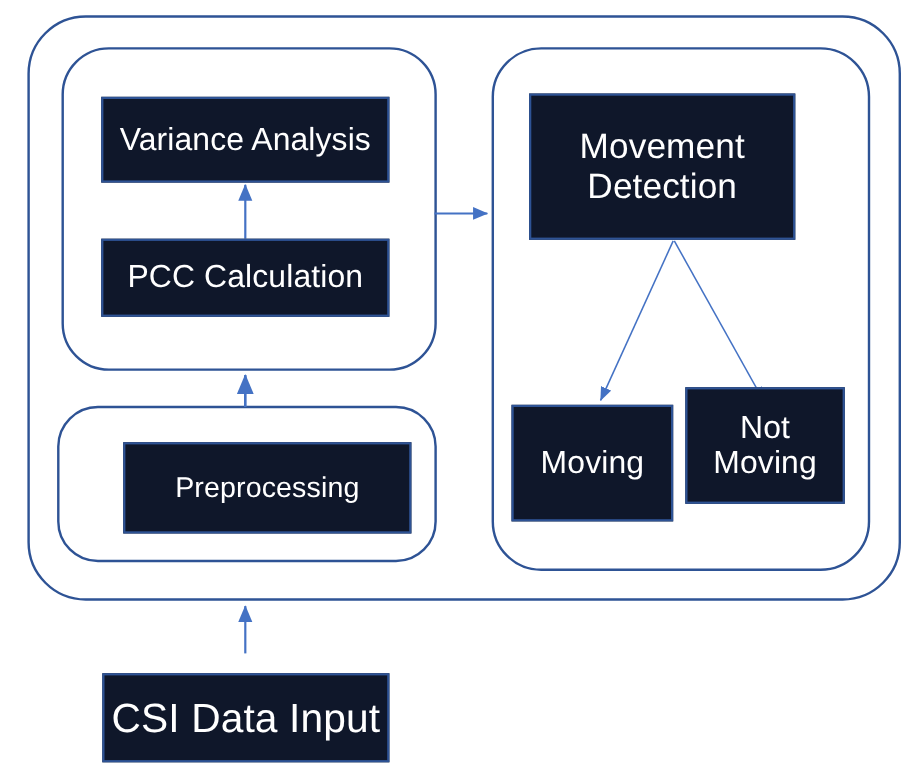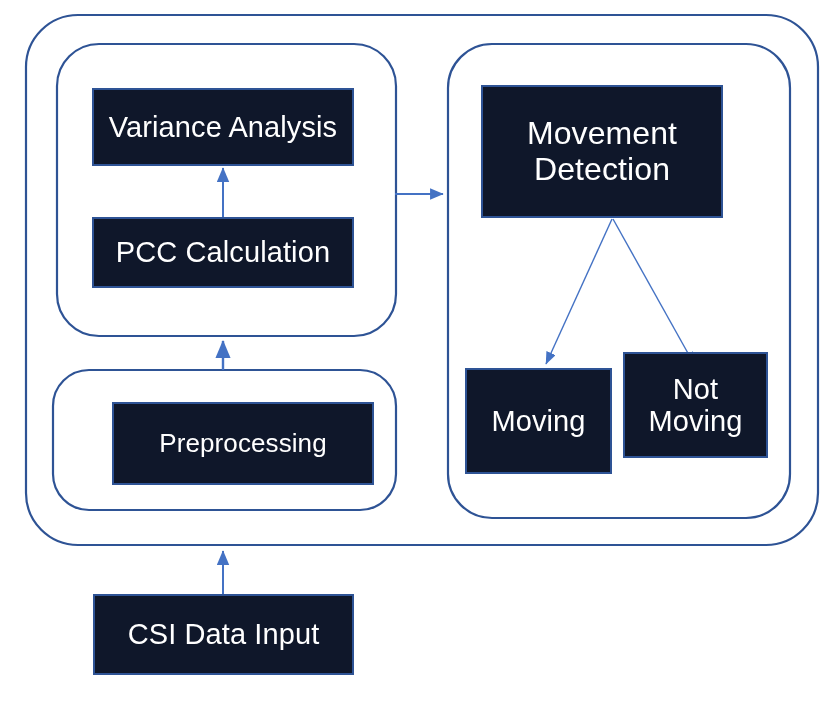--- a/index.html
+++ b/index.html
@@ -41,21 +41,21 @@
   .node-text {
     display: block;
     width: 100%;
     padding: 0 6px;
     box-sizing: border-box;
     white-space: pre-line;
   }
   #node-variance       { left: 92px;  top: 88px;  width: 262px; height: 78px;  font-size: 29px; }
   #node-pcc           { left: 92px;  top: 217px; width: 262px; height: 71px;  font-size: 29px; }
   #node-preprocessing { left: 92px;  top: 402px; width: 262px; height: 83px;  font-size: 26px; margin-left: 20px; }
-  #node-csi           { left: 93px;  top: 594px; width: 261px; height: 81px;  font-size: 29px; }
+  #node-csi           { left: 93px;  top: 612px; width: 261px; height: 81px;  font-size: 37px; }
   #node-movement      { left: 481px; top: 85px;  width: 242px; height: 133px; font-size: 32px; }
   #node-moving        { left: 465px; top: 368px; width: 147px; height: 106px; font-size: 29px; }
   #node-notmoving     { left: 623px; top: 352px; width: 145px; height: 106px; font-size: 29px; }
 </style>
 </head>
 <body>
 
 <div id="canvas">
 
   <svg id="svg-layer" viewBox="0 0 839 706" xmlns="http://www.w3.org/2000/svg">

